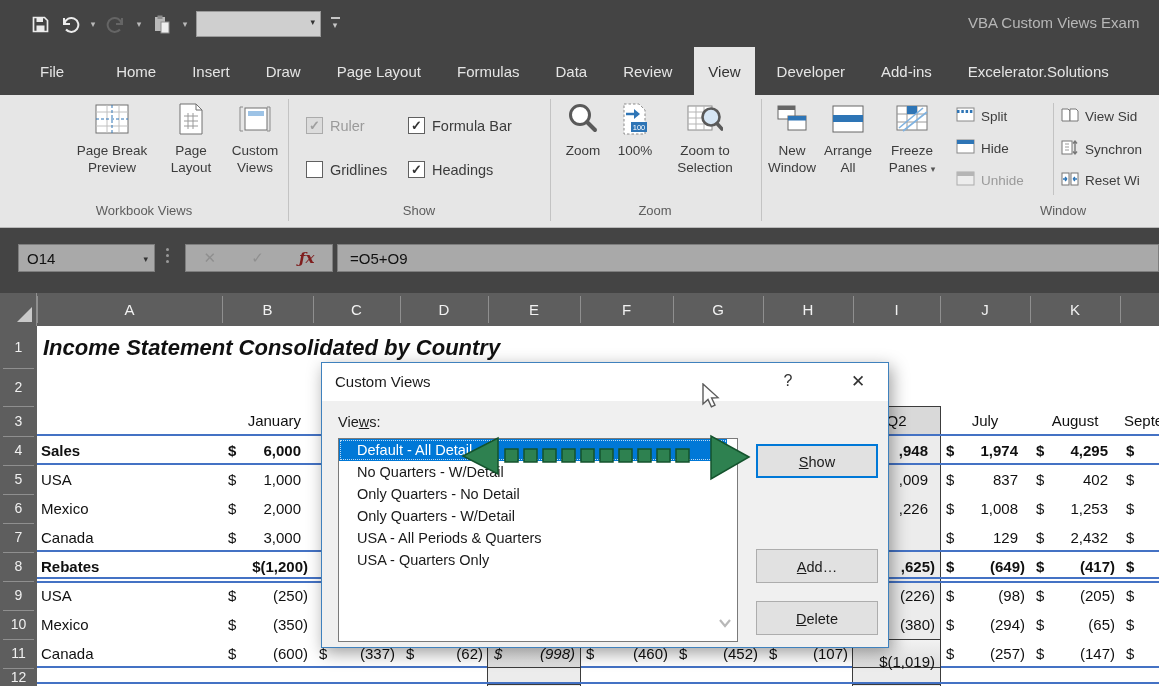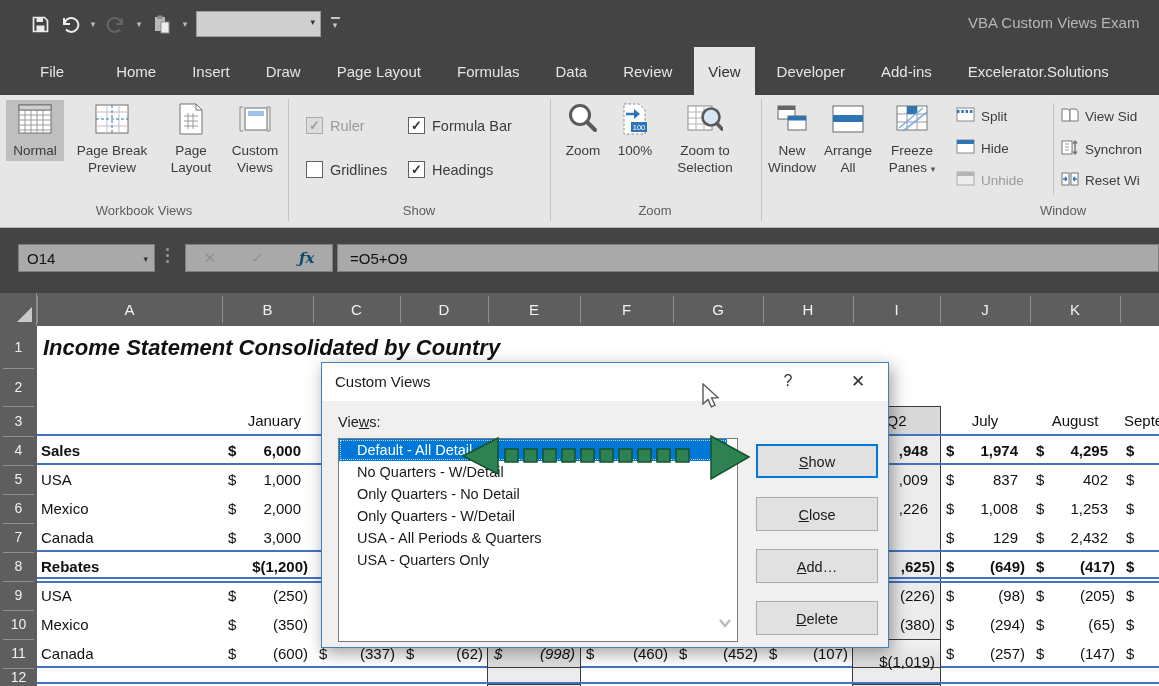--- a/index.html
+++ b/index.html
@@ -38,21 +38,21 @@
   .smallbtn.disabled{color:#9a9a9a;}
   .caret{font-size:9px;color:#555;}
   
   .fstrip{position:absolute;left:0;top:228px;width:1159px;height:77px;background:#444;}
   .gbox{position:absolute;top:16px;height:28px;background:#a9a9a9;border:1px solid #7e7e7e;box-sizing:border-box;display:flex;align-items:center;}
   .namebox{left:18px;width:137px;padding-left:8px;font-size:15px;color:#111;}
   .namebox .car{position:absolute;right:6px;top:9px;font-size:9px;color:#333;}
   .vdots{position:absolute;left:166px;top:20px;display:flex;flex-direction:column;gap:3px;}
   .vdots i{width:3px;height:3px;background:#9a9a9a;border-radius:50%;}
   .fxbox{left:185px;width:148px;justify-content:space-around;color:#8f8f8f;font-size:15px;}
-  .fxbox .fx{font-family:"DejaVu Serif",serif;font-style:italic;color:#0c4a6e;font-weight:bold;}
+  .fxbox .fx{font-family:"DejaVu Serif",serif;font-style:italic;color:#7f1d1d;font-weight:bold;}
   .fml{left:337px;width:822px;padding-left:12px;font-size:15px;color:#111;}
   
   .colheads{position:absolute;left:0;top:293px;width:1159px;height:33px;background:#5e5e5e;}
   .colheads .cl{position:absolute;top:0;height:33px;line-height:33px;text-align:center;color:#f1f1f1;font-size:15px;}
   .colheads .sep{position:absolute;top:3px;height:27px;width:1px;background:#8f8f8f;}
   .selall{position:absolute;left:0;top:0;width:37px;height:33px;border-right:1px solid #8f8f8f;box-sizing:border-box;}
   .selall .tri{position:absolute;right:4px;bottom:4px;width:0;height:0;border-left:15px solid transparent;border-bottom:15px solid #c9c9c9;}
   
   .sheet{position:absolute;left:0;top:326px;width:1159px;height:360px;background:#fff;}
   .rowheads{position:absolute;left:0;top:0;width:37px;height:360px;background:#5e5e5e;}
@@ -158,33 +158,20 @@
 
   <div class="ribbon" id="ribbon">
     <div class="gdiv" style="left:288px"></div>
     <div class="gdiv" style="left:550px"></div>
     <div class="gdiv" style="left:761px"></div>
     <div class="gdiv" style="left:1053px;top:8px;height:92px"></div>
     <div class="glabel" style="left:44px;width:200px">Workbook Views</div>
     <div class="glabel" style="left:319px;width:200px">Show</div>
     <div class="glabel" style="left:555px;width:200px">Zoom</div>
     <div class="glabel" style="left:963px;width:200px">Window</div>
-  <div class="bigbtn pressed" style="left: 6px; width: 58px;">
-        <div class="ic">
-          <span><svg width="34" height="30" viewBox="0 0 34 30">
-              <rect x="1" y="1" width="32" height="28" fill="#fff" stroke="#707070"></rect>
-              <g stroke="#9a9a9a">
-                <path d="M1 6h32M1 11h32M1 16h32M1 21h32M1 26h32"></path>
-                <path d="M7 1v28M13 1v28M19 1v28M25 1v28"></path>
-              </g>
-              <rect x="1" y="1" width="32" height="5" fill="#cfcfcf" stroke="#707070"></rect>
-            </svg></span>
-        </div>
-        <div class="lb">Normal</div>
-      </div>
       <div class="bigbtn" style="left: 66px; width: 92px;">
         <div class="ic">
           <span><svg width="34" height="30" viewBox="0 0 34 30">
               <rect x="1" y="1" width="32" height="28" fill="#fff" stroke="#707070"></rect>
               <g stroke="#c0c0c0">
                 <path d="M1 8h32M1 22h32M12 1v28M24 1v28"></path>
               </g>
               <path d="M1 15h32" stroke="#2e75b6" stroke-dasharray="3 2"></path>
               <path d="M17 1v28" stroke="#2e75b6" stroke-dasharray="3 2"></path>
             </svg></span>
@@ -643,21 +630,20 @@
         <div class="litem">Only Quarters - No Detail</div>
         <div class="litem">Only Quarters - W/Detail</div>
         <div class="litem">USA - All Periods &amp; Quarters</div>
         <div class="litem">USA - Quarters Only</div>
         <svg class="lchev" width="14" height="10" viewBox="0 0 14 10">
         <polyline points="2,2 7,8 12,2" fill="none" stroke="#b8b8b8" stroke-width="2.2"></polyline>
       </svg>
     </div>
     <div id="dlg-buttons"></div>
   <button class="dbtn def" style="top: 81px;"><u>S</u>how</button>
-      <button class="dbtn" style="top: 134px;"><u>C</u>lose</button>
       <button class="dbtn" style="top: 186px;"><u>A</u>dd…</button>
       <button class="dbtn" style="top: 238px;"><u>D</u>elete</button>
     </div>
 
   <svg class="overlay-svg" style="left:450px;top:428px" width="310" height="58" viewBox="450 428 310 58">
     <g fill="#2e8150" stroke="#14532d" stroke-width="1.5">
       <polygon points="463,456 498,438 498,474"></polygon>
       <rect x="505" y="449" width="13" height="13"></rect>
         <rect x="524" y="449" width="13" height="13"></rect>
       <rect x="543" y="449" width="13" height="13"></rect>

